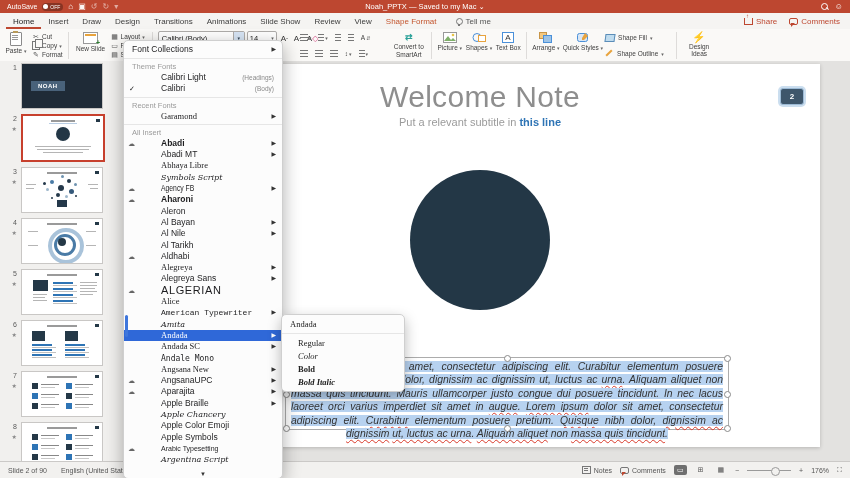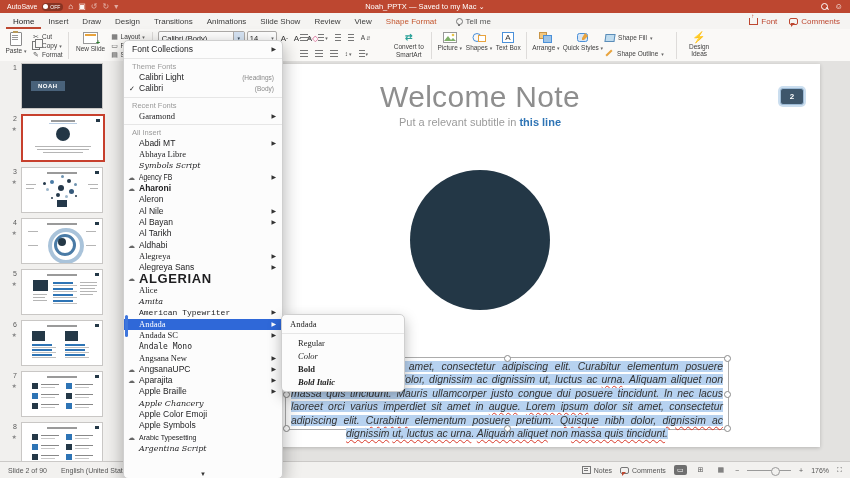--- a/index.html
+++ b/index.html
@@ -108,32 +108,32 @@
   .zthumb{position:absolute;left:55%;top:-3px;width:7px;height:7px;background:#F2F1EF;border:1px solid #9a9a9a;border-radius:50%;}
   
   .fontmenu{position:absolute;left:123px;top:40px;width:158px;height:437px;background:#FCFCFC;
             border:1px solid #CFCFCF;border-radius:5px;box-shadow:0 5px 18px rgba(0,0,0,.32);
             z-index:50;font-size:8.5px;color:#1d1d1f;overflow:hidden;}
   .fm-scroll{position:absolute;left:1px;top:274px;width:3px;height:22px;background:#3E76DC;border-radius:2px;z-index:55;}
   .fm-row-fc{height:13px;line-height:13px;padding:0 8px;position:relative;margin-top:2px;}
   .fm-arrow{position:absolute;right:6px;top:0;font-size:6px;color:#333;}
   .fm-div{height:1px;background:#E6E6E6;margin:2px 0;}
   .fm-header{height:11px;line-height:11px;font-size:7.5px;color:#9b9b9b;padding-left:8px;}
-  .fm-item{height:11.3px;line-height:11.3px;padding-left:15px;position:relative;white-space:nowrap;}
+  .fm-item{height:11.3px;line-height:11.3px;padding-left:37px;position:relative;white-space:nowrap;}
   .fm-item.sel{background:#2F68D8;color:#fff;}
   .fm-item.sel .fm-arrow{color:#fff;}
   .fm-check{position:absolute;left:5px;font-size:7px;}
   .fm-cloud{position:absolute;left:4px;font-size:7px;color:#666;}
   .fm-tag{position:absolute;right:8px;font-size:6.5px;color:#8a8a8a;}
   .fm-more{position:absolute;bottom:1px;left:0;right:0;text-align:center;font-size:6px;color:#333;}
   .st-serif{font-family:"Liberation Serif",serif;}
   .st-script{font-family:"DejaVu Serif",serif;font-style:italic;font-size:8px;}
   .st-mono{font-family:"DejaVu Sans Mono",monospace;font-size:8px;}
   .st-typewriter{font-family:"Liberation Mono",monospace;font-size:8px;}
-  .st-caps{font-weight:bold;letter-spacing:.6px;font-size:13px;}
+  .st-caps{font-weight:normal;letter-spacing:.6px;font-size:11px;}
   .st-cond{display:inline-block;transform:scaleX(.8);transform-origin:left center;}
   .st-small{font-size:7px;}
   .fm-bold{font-weight:bold;}
   
   .submenu{position:absolute;left:281px;top:314px;width:122px;background:#FCFCFC;border:1px solid #CFCFCF;
            border-radius:5px;box-shadow:0 5px 14px rgba(0,0,0,.28);z-index:51;font-size:8.5px;padding:2px 0 3px;}
   .sm-title{padding:2px 8px 2px 8px;font-family:"Liberation Serif",serif;color:#222;}
   .sm-item{padding:1.5px 8px 1.5px 16px;font-family:"Liberation Serif",serif;color:#222;}
   .sm-italic{font-style:italic;}
   .sm-bold{font-weight:bold;}
@@ -175,21 +175,21 @@
         <div class="mtab">View</div>
         <div class="mtab accent">Shape Format</div>
       </div>
     <span class="tellme">
       <span class="bulb"></span>
       <span>Tell me</span>
     </span>
     <span class="mb-right">
       <span class="btn">
         <span class="ic-share"></span>
-        <span>Font</span>
+        <span>Share</span>
       </span>
       <span class="btn">
         <span class="ic-bub"></span>
         <span>Comments</span>
       </span>
     </span>
   </div>
 
   <div class="ribbon">
     <div class="rgroup">
@@ -539,36 +539,37 @@
     <div>
         <div class="fm-div"></div>
         <div class="fm-header">Theme Fonts</div>
         <div class="fm-item"><span class="">Calibri Light</span><span class="fm-tag">(Headings)</span></div>
         <div class="fm-item"><span class="fm-check">✓</span><span class="">Calibri</span><span class="fm-tag">(Body)</span></div>
         <div class="fm-div"></div>
         <div class="fm-header">Recent Fonts</div>
         <div class="fm-item"><span class="st-serif">Garamond</span><span class="fm-arrow">▶</span></div>
         <div class="fm-div"></div>
         <div class="fm-header">All Insert</div>
+        <div class="fm-item"><span class="fm-cloud">☁</span><span class=" fm-bold">Abadi</span><span class="fm-arrow">▶</span></div>
         <div class="fm-item"><span class="">Abadi MT</span><span class="fm-arrow">▶</span></div>
         <div class="fm-item"><span class="st-serif">Abhaya Libre</span></div>
         <div class="fm-item"><span class="st-script">Symbols Script</span></div>
         <div class="fm-item"><span class="fm-cloud">☁</span><span class="st-cond">Agency FB</span><span class="fm-arrow">▶</span></div>
         <div class="fm-item"><span class="fm-cloud">☁</span><span class=" fm-bold">Aharoni</span></div>
         <div class="fm-item"><span class="">Aleron</span></div>
+        <div class="fm-item"><span class="">Al Bayan</span><span class="fm-arrow">▶</span></div>
         <div class="fm-item"><span class="">Al Nile</span><span class="fm-arrow">▶</span></div>
-        <div class="fm-item"><span class="">Al Bayan</span><span class="fm-arrow">▶</span></div>
         <div class="fm-item"><span class="">Al Tarikh</span></div>
         <div class="fm-item"><span class="fm-cloud">☁</span><span class="">Aldhabi</span></div>
         <div class="fm-item"><span class="st-serif">Alegreya</span><span class="fm-arrow">▶</span></div>
         <div class="fm-item"><span class="">Alegreya Sans</span><span class="fm-arrow">▶</span></div>
         <div class="fm-item"><span class="fm-cloud">☁</span><span class="st-caps">ALGERIAN</span></div>
         <div class="fm-item"><span class="st-serif">Alice</span></div>
+        <div class="fm-item"><span class="st-typewriter">American Typewriter</span><span class="fm-arrow">▶</span></div>
         <div class="fm-item"><span class="st-script">Amita</span></div>
-        <div class="fm-item"><span class="st-typewriter">American Typewriter</span><span class="fm-arrow">▶</span></div>
         <div class="fm-item sel"><span class="st-serif">Andada</span><span class="fm-arrow">▶</span></div>
         <div class="fm-item"><span class="st-serif">Andada SC</span><span class="fm-arrow">▶</span></div>
         <div class="fm-item"><span class="st-mono">Andale Mono</span></div>
         <div class="fm-item"><span class="st-serif">Angsana New</span><span class="fm-arrow">▶</span></div>
         <div class="fm-item"><span class="fm-cloud">☁</span><span class="">AngsanaUPC</span><span class="fm-arrow">▶</span></div>
         <div class="fm-item"><span class="fm-cloud">☁</span><span class="">Aparajita</span><span class="fm-arrow">▶</span></div>
         <div class="fm-item"><span class="">Apple Braille</span><span class="fm-arrow">▶</span></div>
         <div class="fm-item"><span class="st-script">Apple Chancery</span></div>
         <div class="fm-item"><span class="">Apple Color Emoji</span></div>
         <div class="fm-item"><span class="">Apple Symbols</span></div>

